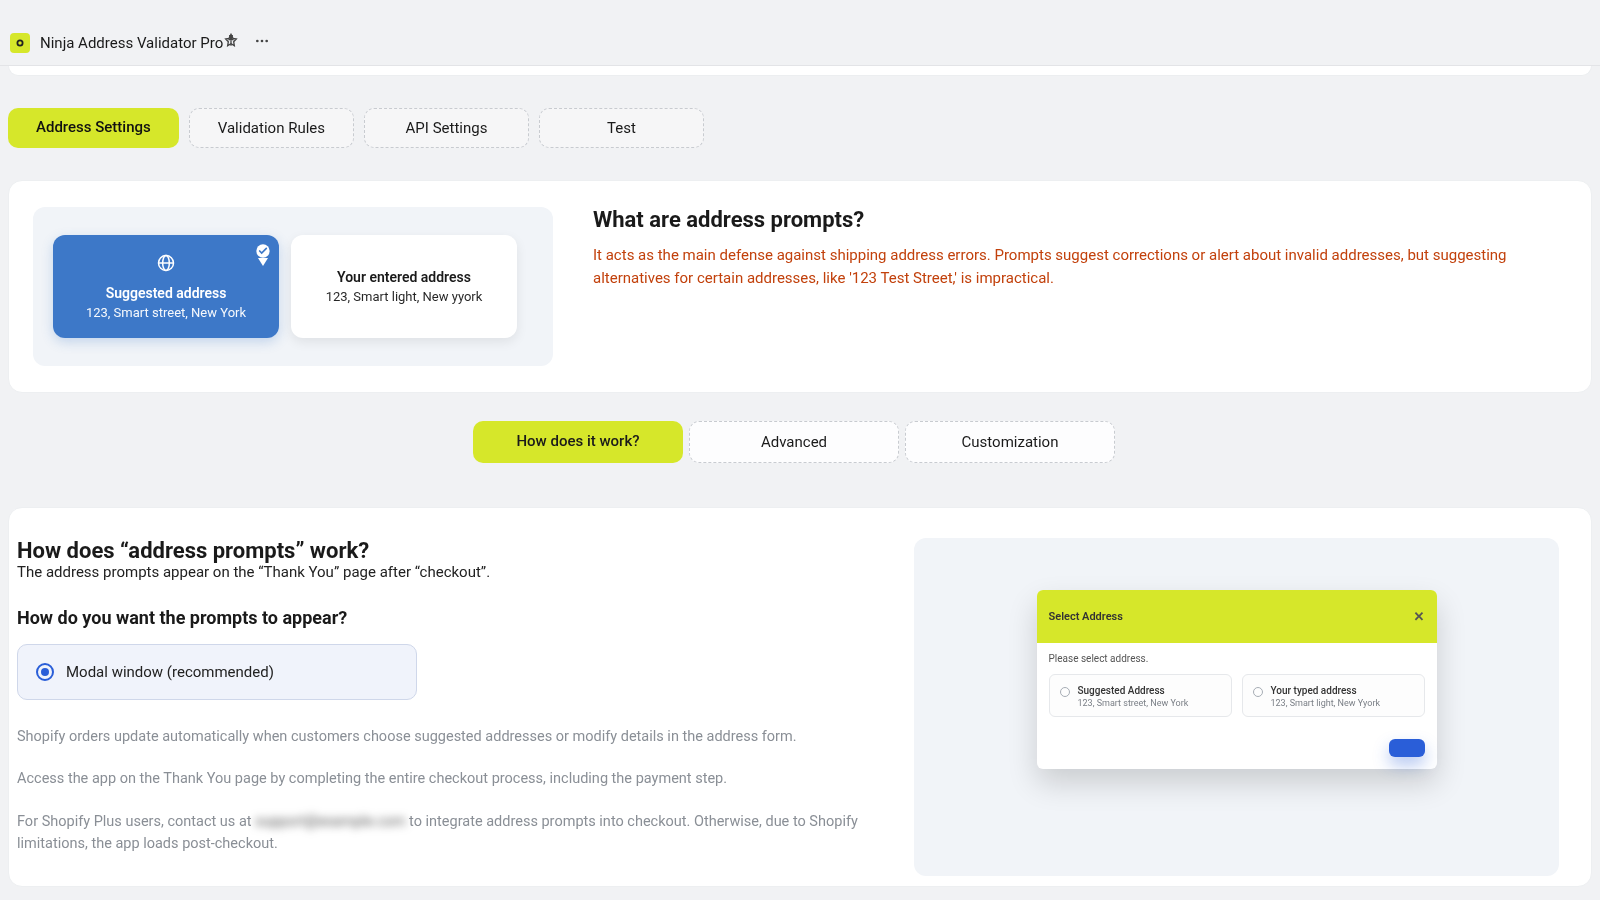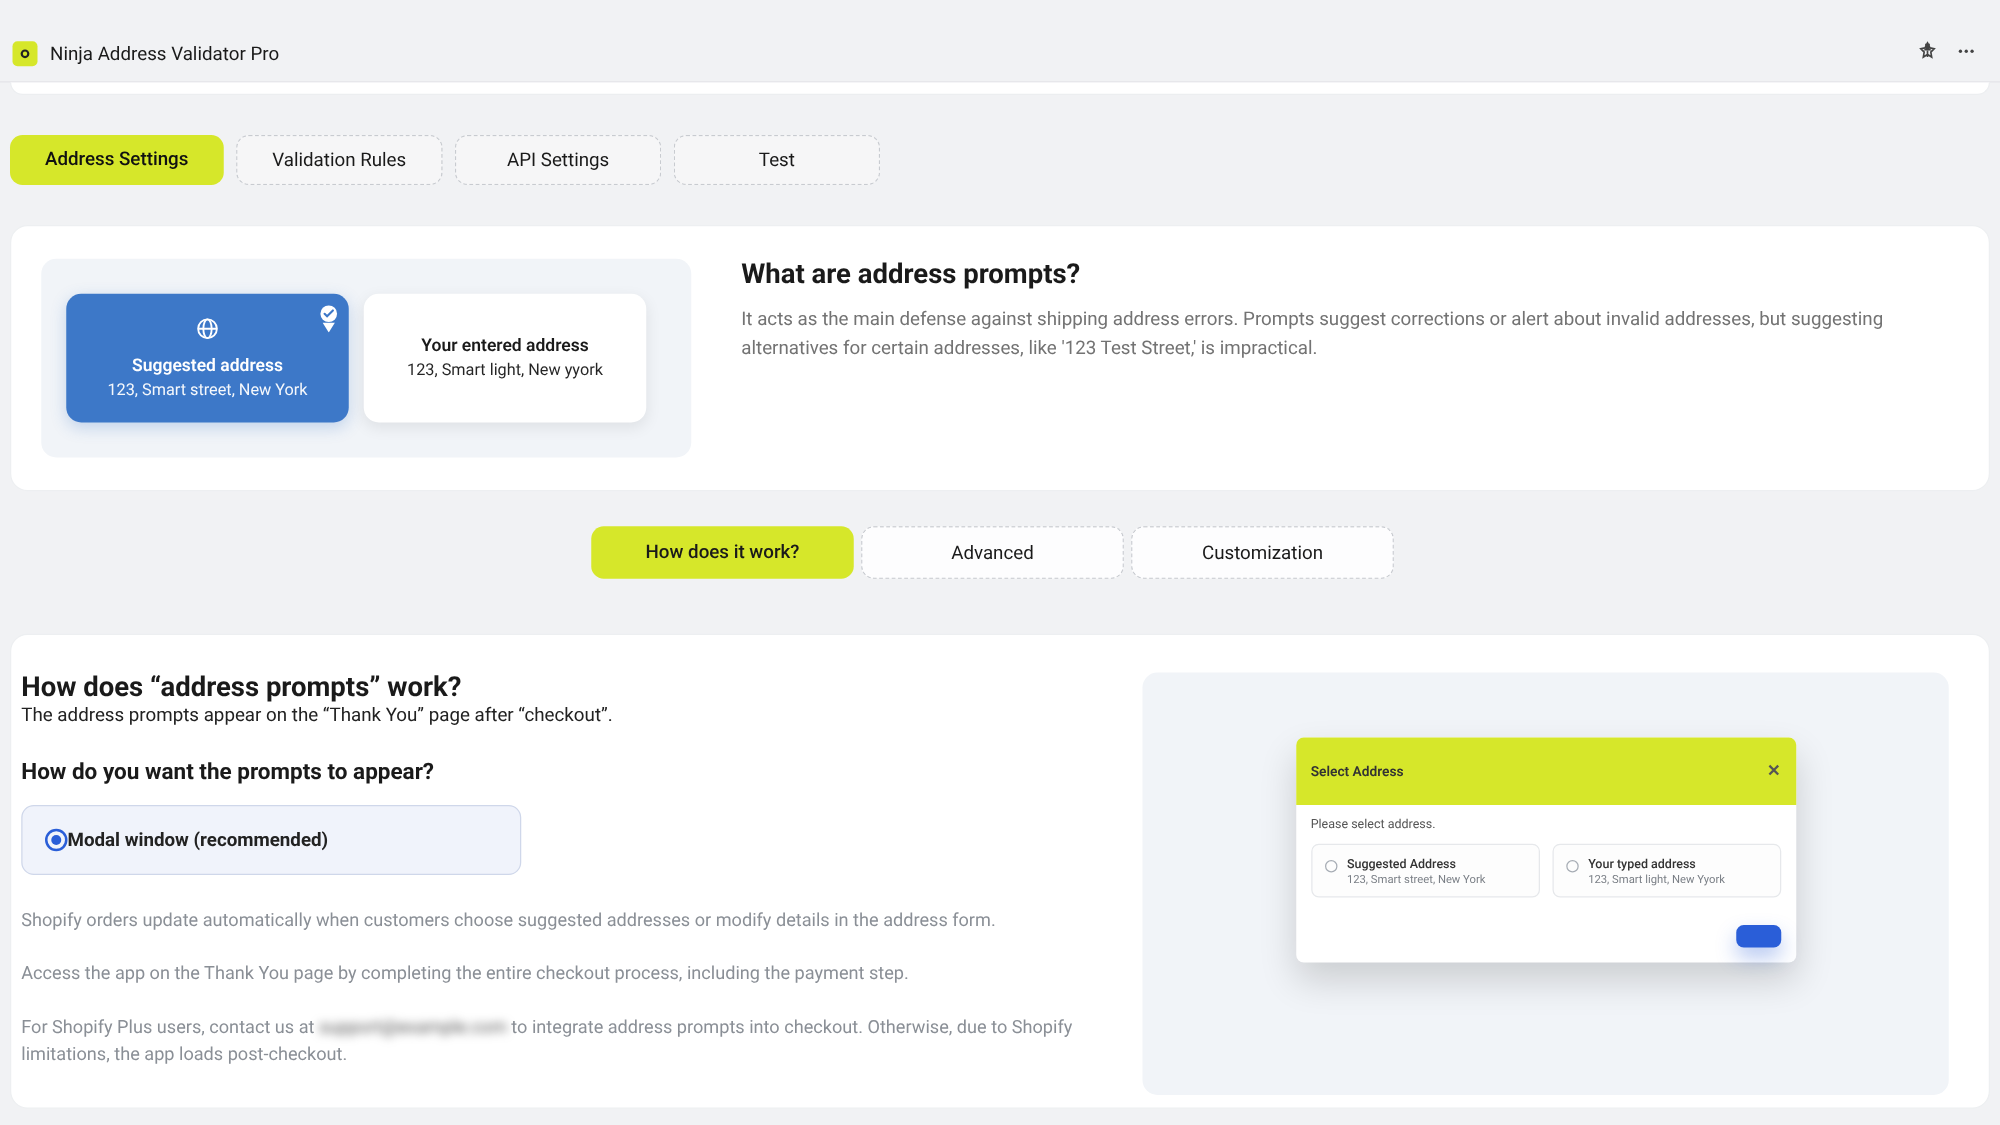--- a/index.html
+++ b/index.html
@@ -7,21 +7,20 @@
     font-family: -apple-system, BlinkMacSystemFont, "Segoe UI", Roboto, Helvetica, Arial, sans-serif;
     background: #f1f2f4;
     color: #1a1a1a;
     width: 1600px;
     height: 900px;
     overflow: hidden;
   }
   .topbar {
     display: flex;
     align-items: center;
-    justify-content: space-between;
     height: 45px;
     background: #f1f2f4;
     border-bottom: 1px solid #e3e4e7;
     padding: 0 10px;
     margin-top: 21px;
   }
   .topbar-left { display: flex; align-items: center; gap: 10px; }
   .app-icon {
     width: 20px; height: 20px;
     background: #d6e72a;
@@ -103,21 +102,21 @@
   }
   .addr-card .check-badge {
     position: absolute;
     top: 8px; right: 8px;
     display:flex;flex-direction:column;align-items:center;
   }
   .addr-title { font-size: 14px; font-weight: 600; margin-bottom: 4px; text-align:center; }
   .addr-sub { font-size: 13px; opacity: 0.95; text-align:center; }
   .info-text { flex: 1; }
   .info-text h2 { font-size: 22px; font-weight: 700; margin-bottom: 12px; }
-  .info-text p { font-size: 15px; color: #737373; line-height: 1.5; }
+  .info-text p { font-size: 15px; color: #c2410c; line-height: 1.5; }
   .subtabs-row {
     display: flex;
     gap: 6px;
     justify-content: center;
     padding: 28px 12px 0 0;
   }
   .subtab {
     padding: 11px 30px;
     border-radius: 10px;
     font-size: 15px;
@@ -143,26 +142,26 @@
   }
   .how-left { flex: 1; padding-left: 2px; }
   .how-left h2 { font-size: 22px; font-weight: 700; }
   .how-left .desc { font-size: 15px; color: #222; margin-bottom: 26px; }
   .how-q { font-size: 18px; font-weight: 700; margin-bottom: 16px; }
   .option-row { display: flex; gap: 12px; margin-bottom: 26px; }
   .option {
     flex: 1;
     display: flex;
     align-items: flex-end;
+    gap: 12px;
     padding: 18px 18px;
     border-radius: 10px;
     border: 1px solid #dde1e6;
     cursor: pointer;
     max-width: 400px;
-    font-weight: bold;
   }
   .option.selected {
     background: #f0f3fb;
     border-color: #cfd7ea;
   }
   .radio {
     width: 18px; height: 18px; border-radius: 50%;
     border: 2px solid #b7bcc3;
     display: inline-block;
     position: relative;

